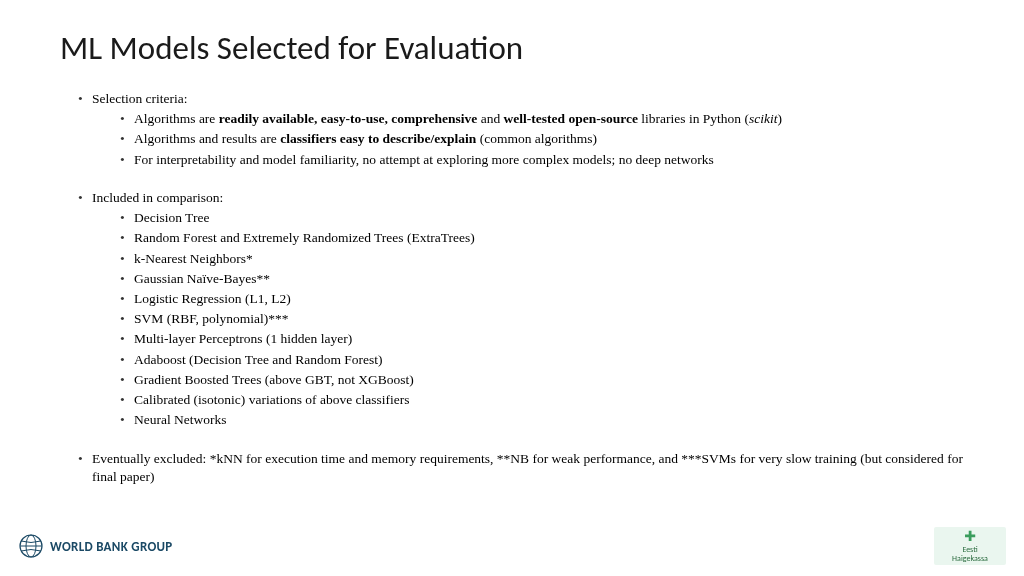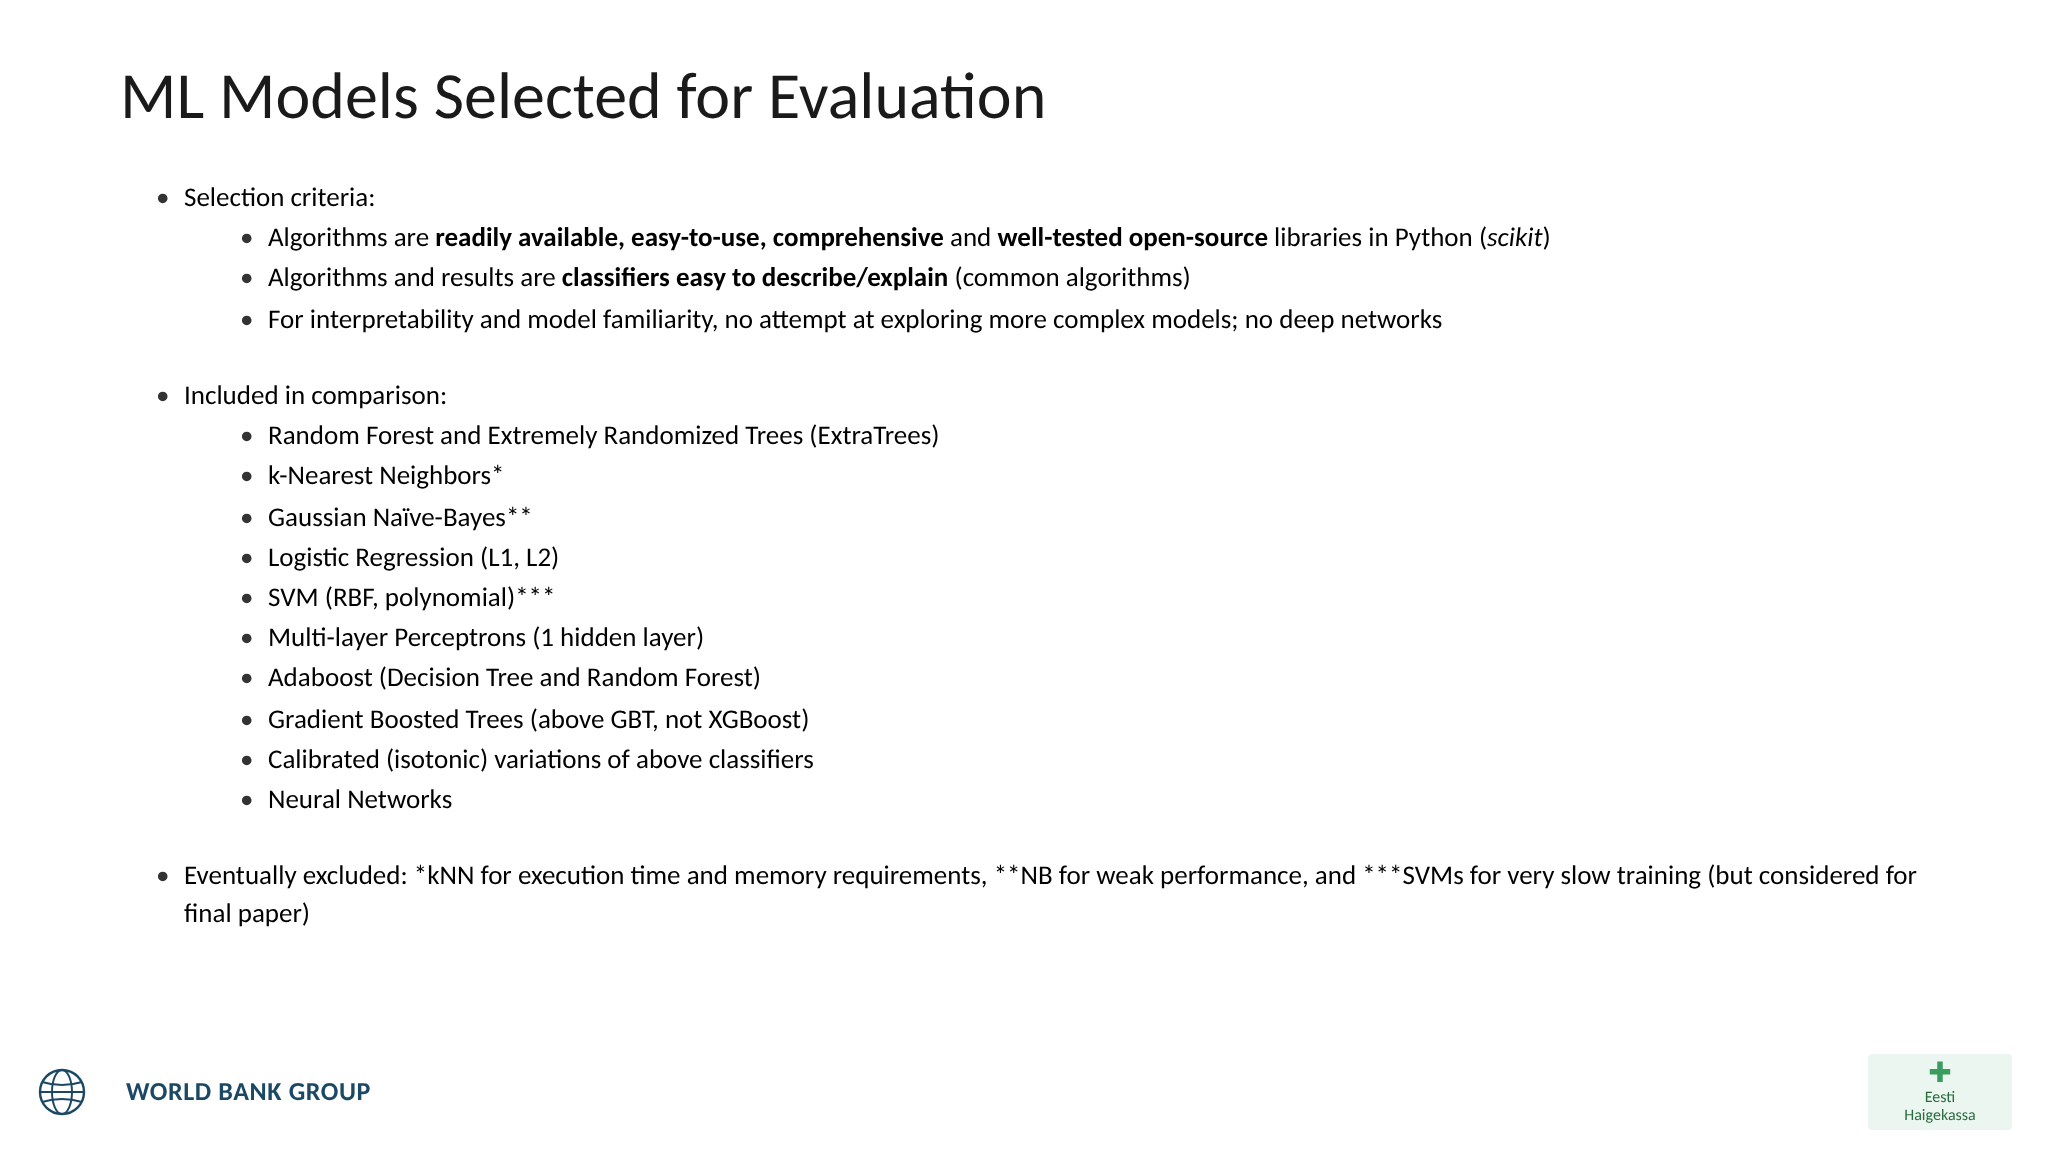--- a/index.html
+++ b/index.html
@@ -20,20 +20,21 @@
   ul.outer {
     list-style: none;
     padding-left: 18px;
     font-size: 13.5px;
     line-height: 1.35;
   }
   ul.outer > li {
     position: relative;
     padding-left: 14px;
     margin-bottom: 3px;
+    font-family: Liberation Serif, serif;
   }
   ul.outer > li::before {
     content: "•";
     position: absolute;
     left: 0;
     color: #333;
   }
   ul.inner {
     list-style: none;
     padding-left: 28px;
@@ -58,21 +59,21 @@
     bottom: 10px; left: 0; right: 0;
     height: 40px;
     padding: 0 18px;
     display: flex;
     justify-content: space-between;
     align-items: center;
   }
   .wbg {
     display: flex;
     align-items: center;
-    gap: 19px;
+    gap: 6px;
   }
   .wbg-text {
     font-weight: 700;
     color: #1b4965;
     font-size: 13px;
     letter-spacing: 0.3px;
   }
   .eesti-box {
     width: 72px; height: 38px;
     background: #eaf6ef;
@@ -105,20 +106,21 @@
       </li>
       <li>For interpretability and model familiarity, no attempt at exploring more complex models; no deep networks</li>
     </ul>
   </li>
 
   <li class="" style="height: 14px;"></li>
 
   <li>
     <span>Included in comparison:</span>
     <ul class="inner">
+      <li>Decision Tree</li>
       <li>Random Forest and Extremely Randomized Trees (ExtraTrees)</li>
       <li>k-Nearest Neighbors*</li>
       <li>Gaussian Naïve-Bayes**</li>
       <li>Logistic Regression (L1, L2)</li>
       <li>SVM (RBF, polynomial)***</li>
       <li>Multi-layer Perceptrons (1 hidden layer)</li>
       <li>Adaboost (Decision Tree and Random Forest)</li>
       <li>Gradient Boosted Trees (above GBT, not XGBoost)</li>
       <li>Calibrated (isotonic) variations of above classifiers</li>
       <li>Neural Networks</li>

